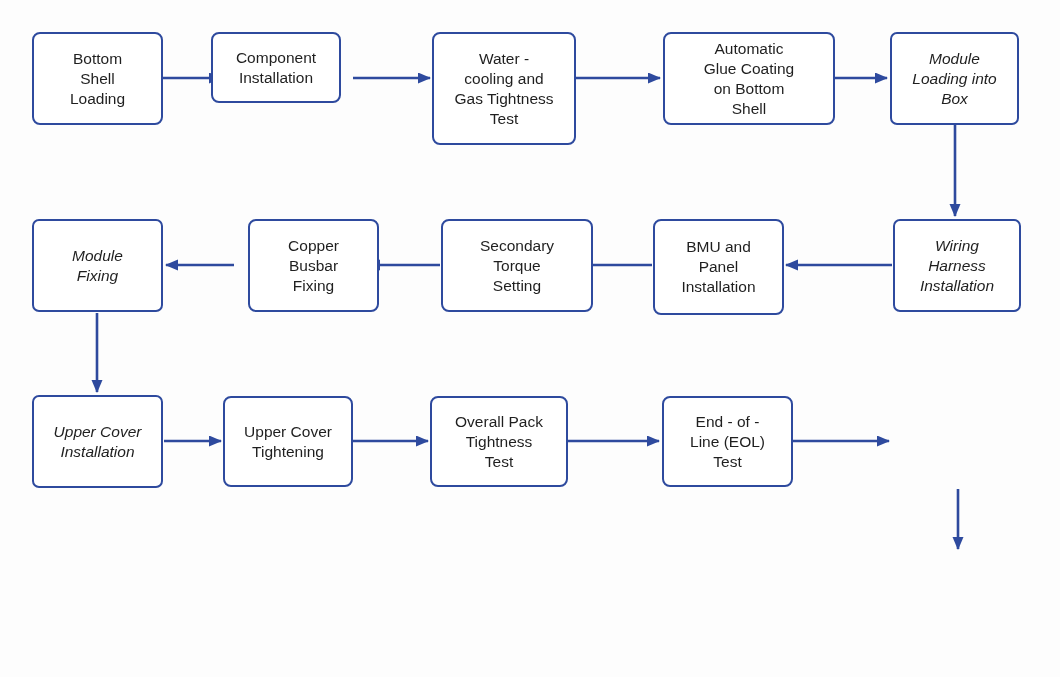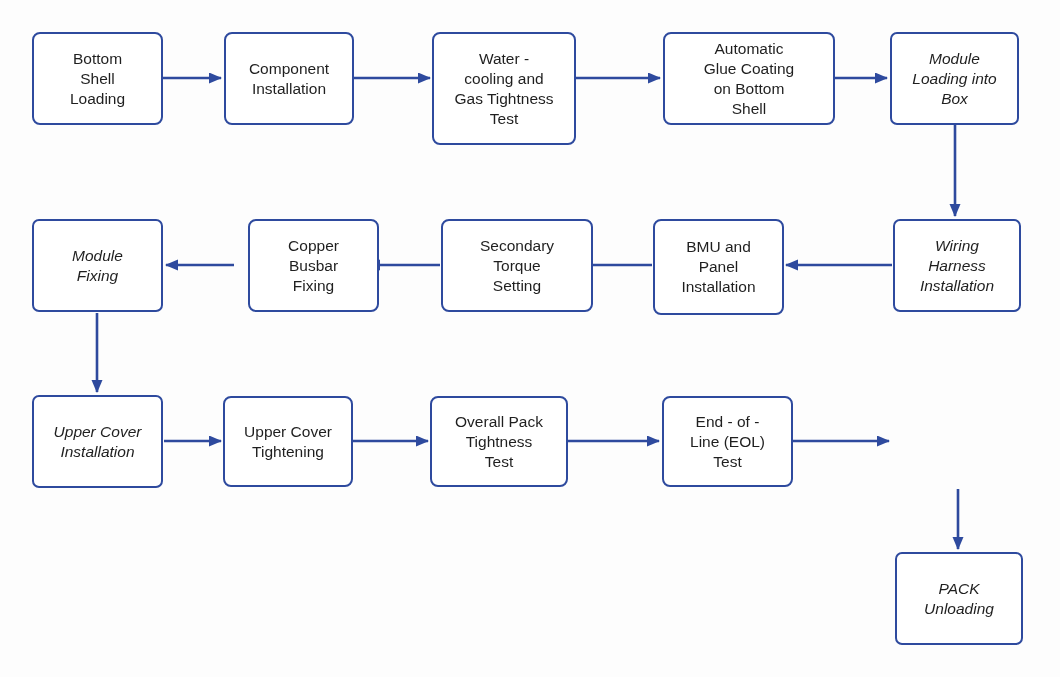--- a/index.html
+++ b/index.html
@@ -69,21 +69,21 @@
     <line class="edge" x1="568" y1="441" x2="659" y2="441" marker-end="url(#arrow)"></line>
     <line class="edge" x1="793" y1="441" x2="889" y2="441" marker-end="url(#arrow)"></line>
 
     <line class="edge" x1="958" y1="489" x2="549" y2="549" style="display:none"></line>
     <line class="edge" x1="958" y1="489" x2="958" y2="549" marker-end="url(#arrow)"></line>
   </svg>
 
   <div class="node rect" style="left:32px;  top:32px;  width:131px; height:93px;">Bottom
 Shell
 Loading</div>
-  <div class="node rect" style="left:224px; top:32px;  width:130px; height:93px;">Component
+  <div class="node rect" style="left:211px; top:32px;  width:130px; height:71px;">Component
 Installation</div>
   <div class="node rect" style="left:432px; top:32px;  width:144px; height:113px;">Water -
 cooling and
 Gas Tightness
 Test</div>
   <div class="node rect" style="left:663px; top:32px;  width:172px; height:93px;">Automatic
 Glue Coating
 on Bottom
 Shell</div>
   <div class="node rounded" style="left:890px; top:32px;  width:129px; height:93px;">Module
@@ -109,16 +109,14 @@
 Installation</div>
   <div class="node rect" style="left:223px; top:396px; width:130px; height:91px;">Upper Cover
 Tightening</div>
   <div class="node rect" style="left:430px; top:396px; width:138px; height:91px;">Overall Pack
 Tightness
 Test</div>
   <div class="node rect" style="left:662px; top:396px; width:131px; height:91px;">End - of -
 Line (EOL)
 Test</div>
 
-  <div class="node rounded" style="left:895px; top:552px; width:128px; height:93px;">PACK
-Unloading</div>
 
 </div>
 
 </body></html>

